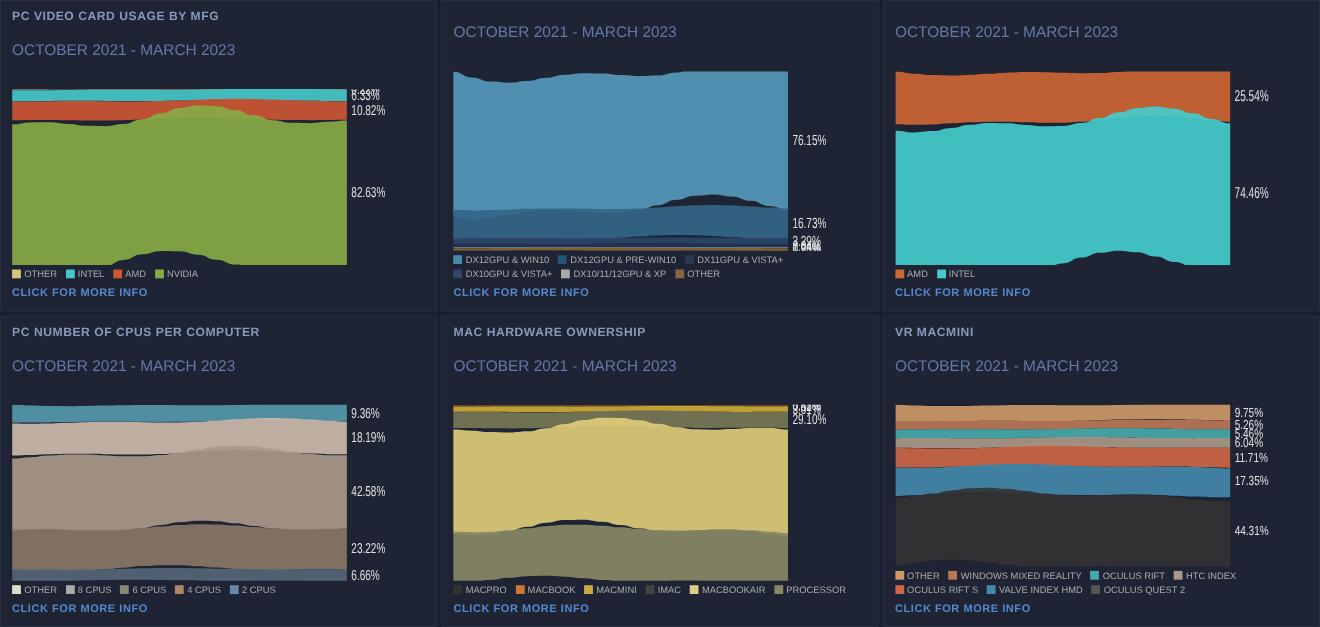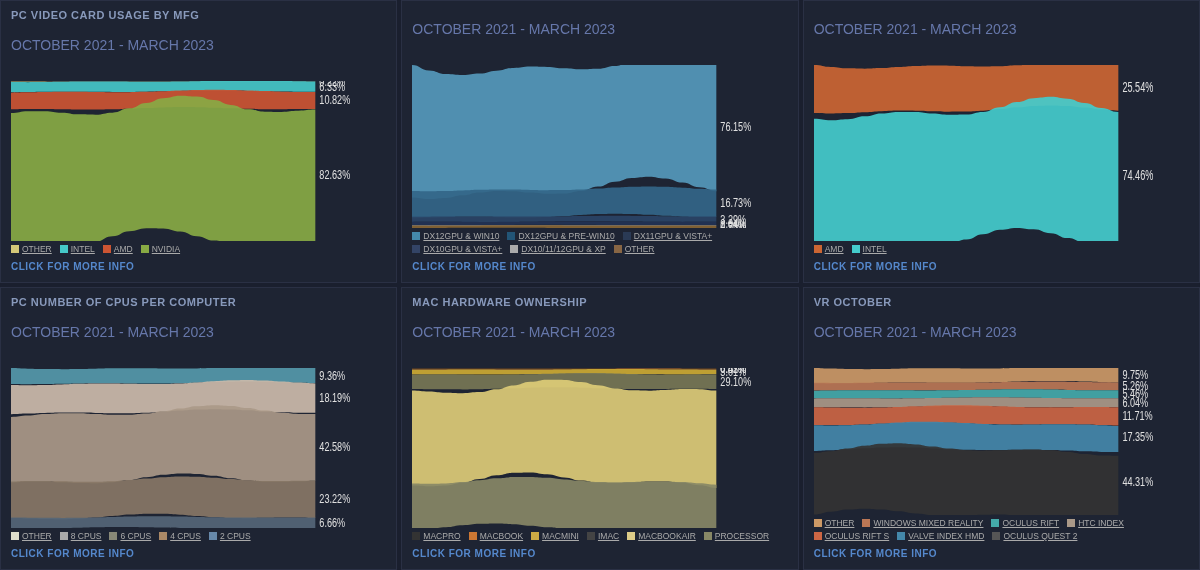--- a/index.html
+++ b/index.html
@@ -59,21 +59,20 @@
       flex-wrap: wrap;
       gap: 3px 8px;
       margin: 3px 0;
       font-size: 8.5px;
       color: #aaaaaa;
     }
     .legend-item {
       display: flex;
       align-items: center;
       gap: 3px;
-      text-decoration: underline;
     }
     .legend-dot {
       width: 8px;
       height: 8px;
       flex-shrink: 0;
     }
     
     svg.chart {
       width: 100%;
       height: 100%;
@@ -261,21 +260,21 @@
           <span>MACBOOKAIR</span>
         </div>
         <div class="legend-item">
           <div class="legend-dot" style="background-color: rgb(136, 136, 102);"></div>
           <span>PROCESSOR</span>
         </div>
       </div>
       <div class="click-more">CLICK FOR MORE INFO</div>
     </div>
     <div class="panel">
-      <div class="panel-title">VR OCTOBER</div>
+      <div class="panel-title">VR MACMINI</div>
       <div class="panel-period">OCTOBER 2021 - MARCH 2023</div>
       <div class="chart-area"><svg class="chart" viewBox="0 0 370 110" preserveAspectRatio="none" style="overflow: visible;">
           <path d="M 0 0 C 8.333333333333332 0 8.333333333333332 0.46653664081154145 16.666666666666664 0.46653664081154145 C 24.999999999999996 0.46653664081154145 24.999999999999996 0.7861053657947547 33.33333333333333 0.7861053657947547 C 41.666666666666664 0.7861053657947547 41.666666666666664 0.8743876846376524 50 0.8743876846376524 C 58.33333333333333 0.8743876846376524 58.33333333333333 0.7434770682367933 66.66666666666666 0.7434770682367933 C 75 0.7434770682367933 75 0.49140201920086213 83.33333333333334 0.49140201920086213 C 91.66666666666667 0.49140201920086213 91.66666666666667 0.2527649441046894 100 0.2527649441046894 C 108.33333333333334 0.2527649441046894 108.33333333333334 0.13400305662271145 116.66666666666667 0.13400305662271145 C 125 0.13400305662271145 125 0.16384716903743968 133.33333333333331 0.16384716903743968 C 141.66666666666666 0.16384716903743968 141.66666666666666 0.2822321162382558 150 0.2822321162382558 C 158.33333333333334 0.2822321162382558 158.33333333333334 0.37265797603688505 166.66666666666669 0.37265797603688505 C 175 0.37265797603688505 175 0.32241481815205286 183.33333333333334 0.32241481815205286 C 191.66666666666669 0.32241481815205286 191.66666666666669 0.08186102630963549 200 0.08186102630963549 C 208.33333333333331 0.08186102630963549 208.33333333333331 -0.305684325987015 216.66666666666666 -0.305684325987015 C 225 -0.305684325987015 225 -0.7180785559972207 233.33333333333334 -0.7180785559972207 C 241.66666666666669 -0.7180785559972207 241.66666666666669 -1.0064301117453363 250 -1.0064301117453363 C 258.3333333333333 -1.0064301117453363 258.3333333333333 -1.0610991715917786 266.66666666666663 -1.0610991715917786 C 275 -1.0610991715917786 275 -0.8609425692275837 283.3333333333333 -0.8609425692275837 C 291.66666666666663 -0.8609425692275837 291.66666666666663 -0.48284966048441036 300 -0.48284966048441036 L 300 10.901401584280187 C 291.66666666666663 10.901401584280187 291.66666666666663 10.57277945633856 283.3333333333333 10.57277945633856 C 275 10.57277945633856 275 10.160983806965254 266.66666666666663 10.160983806965254 C 258.3333333333333 10.160983806965254 258.3333333333333 9.810409967884885 250 9.810409967884885 C 241.66666666666669 9.810409967884885 241.66666666666669 9.65488632341799 233.33333333333334 9.65488632341799 C 225 9.65488632341799 225 9.757506510214352 216.66666666666666 9.757506510214352 C 208.33333333333331 9.757506510214352 208.33333333333331 10.081853370299758 200 10.081853370299758 C 191.66666666666669 10.081853370299758 191.66666666666669 10.508068277347075 183.33333333333334 10.508068277347075 C 175 10.508068277347075 175 10.88630270966318 166.66666666666669 10.88630270966318 C 158.33333333333334 10.88630270966318 158.33333333333334 11.10267377800586 150 11.10267377800586 C 141.66666666666666 11.10267377800586 141.66666666666666 11.127107602271733 133.33333333333331 11.127107602271733 C 125 11.127107602271733 125 11.021079778958406 116.66666666666667 11.021079778958406 C 108.33333333333334 11.021079778958406 108.33333333333334 10.90218450436602 100 10.90218450436602 C 91.66666666666667 10.90218450436602 91.66666666666667 10.88277827697175 83.33333333333334 10.88277827697175 C 75 10.88277827697175 75 11.012095424879531 66.66666666666666 11.012095424879531 C 58.33333333333333 11.012095424879531 58.33333333333333 11.249509768478063 50 11.249509768478063 C 41.666666666666664 11.249509768478063 41.666666666666664 11.481837904819848 33.33333333333333 11.481837904819848 C 24.999999999999996 11.481837904819848 24.999999999999996 11.57670724060206 16.666666666666664 11.57670724060206 C 8.333333333333332 11.57670724060206 8.333333333333332 11.44687679563578 0 11.44687679563578 Z" fill="#cc9966" opacity="0.92"></path>
           <path d="M 0 11.114443276414791 C 8.333333333333332 11.114443276414791 8.333333333333332 11.184485136981213 16.666666666666664 11.184485136981213 C 24.999999999999996 11.184485136981213 24.999999999999996 11.133304346600244 33.33333333333333 11.133304346600244 C 41.666666666666664 11.133304346600244 41.666666666666664 11.007966295609704 50 11.007966295609704 C 58.33333333333333 11.007966295609704 58.33333333333333 10.87988430101193 66.66666666666666 10.87988430101193 C 75 10.87988430101193 75 10.810119357627835 83.33333333333334 10.810119357627835 C 91.66666666666667 10.810119357627835 91.66666666666667 10.820588768509259 100 10.820588768509259 C 108.33333333333334 10.820588768509259 108.33333333333334 10.884731244853457 116.66666666666667 10.884731244853457 C 125 10.884731244853457 125 10.94193189619993 133.33333333333331 10.94193189619993 C 141.66666666666666 10.94193189619993 141.66666666666666 10.928750161262649 150 10.928750161262649 C 158.33333333333334 10.928750161262649 158.33333333333334 10.812020743879827 166.66666666666669 10.812020743879827 C 175 10.812020743879827 175 10.607968116804678 183.33333333333334 10.607968116804678 C 191.66666666666669 10.607968116804678 191.66666666666669 10.37803063874633 200 10.37803063874633 C 208.33333333333331 10.37803063874633 208.33333333333331 10.20304966602333 216.66666666666666 10.20304966602333 C 225 10.20304966602333 225 10.147687390890116 233.33333333333334 10.147687390890116 C 241.66666666666669 10.147687390890116 241.66666666666669 10.231590403187127 250 10.231590403187127 C 258.3333333333333 10.231590403187127 258.3333333333333 10.420720494834589 266.66666666666663 10.420720494834589 C 275 10.420720494834589 275 10.642878968240083 283.3333333333333 10.642878968240083 C 291.66666666666663 10.642878968240083 291.66666666666663 10.820166393160388 300 10.820166393160388 L 300 16.66403333450422 C 291.66666666666663 16.66403333450422 291.66666666666663 16.66413257666753 283.3333333333333 16.66413257666753 C 275 16.66413257666753 275 16.56811763313086 266.66666666666663 16.56811763313086 C 258.3333333333333 16.56811763313086 258.3333333333333 16.383789229889327 250 16.383789229889327 C 241.66666666666669 16.383789229889327 241.66666666666669 16.165972451354435 233.33333333333334 16.165972451354435 C 225 16.165972451354435 225 15.993578270339114 216.66666666666666 15.993578270339114 C 208.33333333333331 15.993578270339114 208.33333333333331 15.93459249777451 200 15.93459249777451 C 191.66666666666669 15.93459249777451 191.66666666666669 16.015270629586375 183.33333333333334 16.015270629586375 C 175 16.015270629586375 175 16.207922255482654 166.66666666666669 16.207922255482654 C 158.33333333333334 16.207922255482654 158.33333333333334 16.44301835234082 150 16.44301835234082 C 141.66666666666666 16.44301835234082 141.66666666666666 16.64000903105833 133.33333333333331 16.64000903105833 C 125 16.64000903105833 125 16.742525857395087 116.66666666666667 16.742525857395087 C 108.33333333333334 16.742525857395087 108.33333333333334 16.741652080195642 100 16.741652080195642 C 91.66666666666667 16.741652080195642 91.66666666666667 16.676605899558396 83.33333333333334 16.676605899558396 C 75 16.676605899558396 75 16.61282899855005 66.66666666666666 16.61282899855005 C 58.33333333333333 16.61282899855005 58.33333333333333 16.60809529971093 50 16.60809529971093 C 41.666666666666664 16.60809529971093 41.666666666666664 16.68285760251782 33.33333333333333 16.68285760251782 C 24.999999999999996 16.68285760251782 24.999999999999996 16.80900019619692 16.666666666666664 16.80900019619692 C 8.333333333333332 16.80900019619692 8.333333333333332 16.922432704580267 0 16.922432704580267 Z" fill="#bb7755" opacity="0.92"></path>
           <path d="M 0 16.938076533651763 C 8.333333333333332 16.938076533651763 8.333333333333332 16.820331002135966 16.666666666666664 16.820331002135966 C 24.999999999999996 16.820331002135966 24.999999999999996 16.689392112119258 33.33333333333333 16.689392112119258 C 41.666666666666664 16.689392112119258 41.666666666666664 16.611787136201837 50 16.611787136201837 C 58.33333333333333 16.611787136201837 58.33333333333333 16.616700823589976 66.66666666666666 16.616700823589976 C 75 16.616700823589976 75 16.68290270182297 83.33333333333334 16.68290270182297 C 91.66666666666667 16.68290270182297 91.66666666666667 16.750422121267718 100 16.750422121267718 C 108.33333333333334 16.750422121267718 108.33333333333334 16.751329121934823 116.66666666666667 16.751329121934823 C 125 16.751329121934823 125 16.64491431741036 133.33333333333331 16.64491431741036 C 141.66666666666666 16.64491431741036 141.66666666666666 16.440433498817654 150 16.440433498817654 C 158.33333333333334 16.440433498817654 158.33333333333334 16.196398386869827 166.66666666666669 16.196398386869827 C 175 16.196398386869827 175 15.996421604095364 183.33333333333334 15.996421604095364 C 191.66666666666669 15.996421604095364 191.66666666666669 15.912675862708904 200 15.912675862708904 C 208.33333333333331 15.912675862708904 208.33333333333331 15.973904440313985 216.66666666666666 15.973904440313985 C 225 15.973904440313985 225 16.152853533154982 233.33333333333334 16.152853533154982 C 241.66666666666669 16.152853533154982 241.66666666666669 16.37895231847827 250 16.37895231847827 C 258.3333333333333 16.37895231847827 258.3333333333333 16.570289406253707 266.66666666666663 16.570289406253707 C 275 16.570289406253707 275 16.669955108099757 283.3333333333333 16.669955108099757 C 291.66666666666663 16.669955108099757 291.66666666666663 16.66985209247016 300 16.66985209247016 L 300 22.554447242844173 C 291.66666666666663 22.554447242844173 291.66666666666663 22.60718734405698 283.3333333333333 22.60718734405698 C 275 22.60718734405698 275 22.660283393145654 266.66666666666663 22.660283393145654 C 258.3333333333333 22.660283393145654 258.3333333333333 22.648299455307235 250 22.648299455307235 C 241.66666666666669 22.648299455307235 241.66666666666669 22.5362015251617 233.33333333333334 22.5362015251617 C 225 22.5362015251617 225 22.339467518191558 216.66666666666666 22.339467518191558 C 208.33333333333331 22.339467518191558 208.33333333333331 22.12013461551866 200 22.12013461551866 C 191.66666666666669 22.12013461551866 191.66666666666669 21.960345779904635 183.33333333333334 21.960345779904635 C 175 21.960345779904635 175 21.92559364130388 166.66666666666669 21.92559364130388 C 158.33333333333334 21.92559364130388 158.33333333333334 22.034781059705566 150 22.034781059705566 C 141.66666666666666 22.034781059705566 141.66666666666666 22.251102281696717 133.33333333333331 22.251102281696717 C 125 22.251102281696717 125 22.498053839474583 116.66666666666667 22.498053839474583 C 108.33333333333334 22.498053839474583 108.33333333333334 22.693161089815963 100 22.693161089815963 C 91.66666666666667 22.693161089815963 91.66666666666667 22.78375963904224 83.33333333333334 22.78375963904224 C 75 22.78375963904224 75 22.768271758569995 66.66666666666666 22.768271758569995 C 58.33333333333333 22.768271758569995 58.33333333333333 22.693283132456102 50 22.693283132456102 C 41.666666666666664 22.693283132456102 41.666666666666664 22.62812219704572 33.33333333333333 22.62812219704572 C 24.999999999999996 22.62812219704572 24.999999999999996 22.62921140555036 16.666666666666664 22.62921140555036 C 8.333333333333332 22.62921140555036 8.333333333333332 22.711228351290277 0 22.711228351290277 Z" fill="#44aaaa" opacity="0.92"></path>
           <path d="M 0 22.731860666995107 C 8.333333333333332 22.731860666995107 8.333333333333332 22.641131298447654 16.666666666666664 22.641131298447654 C 24.999999999999996 22.641131298447654 24.999999999999996 22.63992638647548 33.33333333333333 22.63992638647548 C 41.666666666666664 22.63992638647548 41.666666666666664 22.712009179493567 50 22.712009179493567 C 58.33333333333333 22.712009179493567 58.33333333333333 22.79496363035948 66.66666666666666 22.79496363035948 C 75 22.79496363035948 75 22.812096743555884 83.33333333333334 22.812096743555884 C 91.66666666666667 22.812096743555884 91.66666666666667 22.711874172616923 100 22.711874172616923 C 108.33333333333334 22.711874172616923 108.33333333333334 22.496041243667854 116.66666666666667 22.496041243667854 C 125 22.496041243667854 125 22.222856736528968 133.33333333333331 22.222856736528968 C 141.66666666666666 22.222856736528968 141.66666666666666 21.983556337110187 150 21.983556337110187 C 158.33333333333334 21.983556337110187 158.33333333333334 21.86277025521528 166.66666666666669 21.86277025521528 C 175 21.86277025521528 175 21.901214012934798 183.33333333333334 21.901214012934798 C 191.66666666666669 21.901214012934798 191.66666666666669 22.077976754163497 200 22.077976754163497 C 208.33333333333331 22.077976754163497 208.33333333333331 22.32060875638773 216.66666666666666 22.32060875638773 C 225 22.32060875638773 225 22.53824124761477 233.33333333333334 22.53824124761477 C 241.66666666666669 22.53824124761477 241.66666666666669 22.662247016493716 250 22.662247016493716 C 258.3333333333333 22.662247016493716 258.3333333333333 22.67550397336992 266.66666666666663 22.67550397336992 C 275 22.67550397336992 275 22.616767684634464 283.3333333333333 22.616767684634464 C 291.66666666666663 22.616767684634464 291.66666666666663 22.558425155087694 300 22.558425155087694 L 300 29.28879334409426 C 291.66666666666663 29.28879334409426 291.66666666666663 29.190071102405284 283.3333333333333 29.190071102405284 C 275 29.190071102405284 275 29.188390114397105 266.66666666666663 29.188390114397105 C 258.3333333333333 29.188390114397105 258.3333333333333 29.248871727774276 250 29.248871727774276 C 241.66666666666669 29.248871727774276 241.66666666666669 29.30069773686099 233.33333333333334 29.30069773686099 C 225 29.30069773686099 225 29.2742023235577 216.66666666666666 29.2742023235577 C 208.33333333333331 29.2742023235577 208.33333333333331 29.13768271139484 200 29.13768271139484 C 191.66666666666669 29.13768271139484 191.66666666666669 28.916254513777098 183.33333333333334 28.916254513777098 C 175 28.916254513777098 175 28.683531413101026 166.66666666666669 28.683531413101026 C 158.33333333333334 28.683531413101026 158.33333333333334 28.52973042265945 150 28.52973042265945 C 141.66666666666666 28.52973042265945 141.66666666666666 28.52095973676221 133.33333333333331 28.52095973676221 C 125 28.52095973676221 125 28.668683236795513 116.66666666666667 28.668683236795513 C 108.33333333333334 28.668683236795513 108.33333333333334 28.923673287423078 100 28.923673287423078 C 91.66666666666667 28.923673287423078 91.66666666666667 29.197354476700454 83.33333333333334 29.197354476700454 C 75 29.197354476700454 75 29.400661579086663 66.66666666666666 29.400661579086663 C 58.33333333333333 29.400661579086663 58.33333333333333 29.48238638889611 50 29.48238638889611 C 41.666666666666664 29.48238638889611 41.666666666666664 29.449294699630222 33.33333333333333 29.449294699630222 C 24.999999999999996 29.449294699630222 24.999999999999996 29.358906463336844 16.666666666666664 29.358906463336844 C 8.333333333333332 29.358906463336844 8.333333333333332 29.288695416925602 0 29.288695416925602 Z" fill="#aa9988" opacity="0.92"></path>
           <path d="M 0 29.408568432483246 C 8.333333333333332 29.408568432483246 8.333333333333332 29.54468951749577 16.666666666666664 29.54468951749577 C 24.999999999999996 29.54468951749577 24.999999999999996 29.71992896236257 33.33333333333333 29.71992896236257 C 41.666666666666664 29.71992896236257 41.666666666666664 29.78408520098898 50 29.78408520098898 C 58.33333333333333 29.78408520098898 58.33333333333333 29.625641902500796 66.66666666666666 29.625641902500796 C 75 29.625641902500796 75 29.231481940755344 83.33333333333334 29.231481940755344 C 91.66666666666667 29.231481940755344 91.66666666666667 28.7008848006166 100 28.7008848006166 C 108.33333333333334 28.7008848006166 108.33333333333334 28.206524950807193 116.66666666666667 28.206524950807193 C 125 28.206524950807193 125 27.920127237994294 133.33333333333331 27.920127237994294 C 141.66666666666666 27.920127237994294 141.66666666666666 27.937131332672543 150 27.937131332672543 C 158.33333333333334 27.937131332672543 158.33333333333334 28.235311729704147 166.66666666666669 28.235311729704147 C 175 28.235311729704147 175 28.686501714624143 183.33333333333334 28.686501714624143 C 191.66666666666669 28.686501714624143 191.66666666666669 29.115793799740658 200 29.115793799740658 C 208.33333333333331 29.115793799740658 208.33333333333331 29.38047006769216 216.66666666666666 29.38047006769216 C 225 29.38047006769216 225 29.431837830901024 233.33333333333334 29.431837830901024 C 241.66666666666669 29.431837830901024 241.66666666666669 29.331360584807417 250 29.331360584807417 C 258.3333333333333 29.331360584807417 258.3333333333333 29.21410235754803 266.66666666666663 29.21410235754803 C 275 29.21410235754803 275 29.21736135913342 283.3333333333333 29.21736135913342 C 291.66666666666663 29.21736135913342 291.66666666666663 29.408758287970823 300 29.408758287970823 L 300 42.94173590277543 C 291.66666666666663 42.94173590277543 291.66666666666663 42.566160806609936 283.3333333333333 42.566160806609936 C 275 42.566160806609936 275 42.22906946518859 266.66666666666663 42.22906946518859 C 258.3333333333333 42.22906946518859 258.3333333333333 42.05440821896978 250 42.05440821896978 C 241.66666666666669 42.05440821896978 241.66666666666669 42.06736145738995 233.33333333333334 42.06736145738995 C 225 42.06736145738995 225 42.18759521027152 216.66666666666666 42.18759521027152 C 208.33333333333331 42.18759521027152 208.33333333333331 42.27367127347082 200 42.27367127347082 C 191.66666666666669 42.27367127347082 191.66666666666669 42.19715081216386 183.33333333333334 42.19715081216386 C 175 42.19715081216386 175 41.91085799191613 166.66666666666669 41.91085799191613 C 158.33333333333334 41.91085799191613 158.33333333333334 41.47849635706544 150 41.47849635706544 C 141.66666666666666 41.47849635706544 141.66666666666666 41.05102531418035 133.33333333333331 41.05102531418035 C 125 41.05102531418035 125 40.80034114136837 116.66666666666667 40.80034114136837 C 108.33333333333334 40.80034114136837 108.33333333333334 40.84103536834076 100 40.84103536834076 C 91.66666666666667 40.84103536834076 91.66666666666667 41.17679618630168 83.33333333333334 41.17679618630168 C 75 41.17679618630168 75 41.69663473730524 66.66666666666666 41.69663473730524 C 58.33333333333333 41.69663473730524 58.33333333333333 42.2228932645962 50 42.2228932645962 C 41.666666666666664 42.2228932645962 41.666666666666664 42.588830567737716 33.33333333333333 42.588830567737716 C 24.999999999999996 42.588830567737716 24.999999999999996 42.70982837189913 16.666666666666664 42.70982837189913 C 8.333333333333332 42.70982837189913 8.333333333333332 42.61537360395455 0 42.61537360395455 Z" fill="#cc6644" opacity="0.92"></path>
           <path d="M 0 42.89153305111968 C 8.333333333333332 42.89153305111968 8.333333333333332 43.03148097800597 16.666666666666664 43.03148097800597 C 24.999999999999996 43.03148097800597 24.999999999999996 42.852205836912844 33.33333333333333 42.852205836912844 C 41.666666666666664 42.852205836912844 41.666666666666664 42.31001862858618 50 42.31001862858618 C 58.33333333333333 42.31001862858618 58.33333333333333 41.53029314195097 66.66666666666666 41.53029314195097 C 75 41.53029314195097 75 40.76007974656995 83.33333333333334 40.76007974656995 C 91.66666666666667 40.76007974656995 91.66666666666667 40.262603214407534 100 40.262603214407534 C 108.33333333333334 40.262603214407534 108.33333333333334 40.202309035246905 116.66666666666667 40.202309035246905 C 125 40.202309035246905 125 40.57373263885816 133.33333333333331 40.57373263885816 C 141.66666666666666 40.57373263885816 141.66666666666666 41.20709067421736 150 41.20709067421736 C 158.33333333333334 41.20709067421736 158.33333333333334 41.84769480441885 166.66666666666669 41.84769480441885 C 175 41.84769480441885 175 42.27187759103698 183.33333333333334 42.27187759103698 C 191.66666666666669 42.27187759103698 191.66666666666669 42.38525333857547 200 42.38525333857547 C 208.33333333333331 42.38525333857547 208.33333333333331 42.2577196326397 216.66666666666666 42.2577196326397 C 225 42.2577196326397 225 42.07957654019774 233.33333333333334 42.07957654019774 C 241.66666666666669 42.07957654019774 241.66666666666669 42.060384508892035 250 42.060384508892035 C 258.3333333333333 42.060384508892035 258.3333333333333 42.31916953211118 266.66666666666663 42.31916953211118 C 275 42.31916953211118 275 42.81861742055357 283.3333333333333 42.81861742055357 C 291.66666666666663 42.81861742055357 291.66666666666663 43.37508436491492 300 43.37508436491492 L 300 62.868843109620805 C 291.66666666666663 62.868843109620805 291.66666666666663 62.81137196767854 283.3333333333333 62.81137196767854 C 275 62.81137196767854 275 62.384848246645156 266.66666666666663 62.384848246645156 C 258.3333333333333 62.384848246645156 258.3333333333333 61.80237339608371 250 61.80237339608371 C 241.66666666666669 61.80237339608371 241.66666666666669 61.31148118118298 233.33333333333334 61.31148118118298 C 225 61.31148118118298 225 61.08007810287952 216.66666666666666 61.08007810287952 C 208.33333333333331 61.08007810287952 208.33333333333331 61.12309907094259 200 61.12309907094259 C 191.66666666666669 61.12309907094259 191.66666666666669 61.30387087315595 183.33333333333334 61.30387087315595 C 175 61.30387087315595 175 61.40879294124673 166.66666666666669 61.40879294124673 C 158.33333333333334 61.40879294124673 158.33333333333334 61.25928277254161 150 61.25928277254161 C 141.66666666666666 61.25928277254161 141.66666666666666 60.80731033968934 133.33333333333331 60.80731033968934 C 125 60.80731033968934 125 60.168558947686506 116.66666666666667 60.168558947686506 C 108.33333333333334 60.168558947686506 108.33333333333334 59.57667214082055 100 59.57667214082055 C 91.66666666666667 59.57667214082055 91.66666666666667 59.279331966886446 83.33333333333334 59.279331966886446 C 75 59.279331966886446 75 59.42451182614998 66.66666666666666 59.42451182614998 C 58.33333333333333 59.42451182614998 58.33333333333333 59.990156069810354 50 59.990156069810354 C 41.666666666666664 59.990156069810354 41.666666666666664 60.79042400080719 33.33333333333333 60.79042400080719 C 24.999999999999996 60.79042400080719 24.999999999999996 61.55593046741334 16.666666666666664 61.55593046741334 C 8.333333333333332 61.55593046741334 8.333333333333332 62.050884511088334 0 62.050884511088334 Z" fill="#4488aa" opacity="0.92"></path>
           <path d="M 0 63.49288984597432 C 8.333333333333332 63.49288984597432 8.333333333333332 62.22540810761814 16.666666666666664 62.22540810761814 C 24.999999999999996 62.22540810761814 24.999999999999996 60.265093853363894 33.33333333333333 60.265093853363894 C 41.666666666666664 60.265093853363894 41.666666666666664 58.215762200672856 50 58.215762200672856 C 58.33333333333333 58.215762200672856 58.33333333333333 56.76725650927053 66.66666666666666 56.76725650927053 C 75 56.76725650927053 75 56.39547892154263 83.33333333333334 56.39547892154263 C 91.66666666666667 56.39547892154263 91.66666666666667 57.15690969548455 100 57.15690969548455 C 108.33333333333334 57.15690969548455 108.33333333333334 58.67261752424848 116.66666666666667 58.67261752424848 C 125 58.67261752424848 125 60.30833650676642 133.33333333333331 60.30833650676642 C 141.66666666666666 60.30833650676642 141.66666666666666 61.46575063884862 150 61.46575063884862 C 158.33333333333334 61.46575063884862 158.33333333333334 61.84861731294479 166.66666666666669 61.84861731294479 C 175 61.84861731294479 175 61.579932155292134 183.33333333333334 61.579932155292134 C 191.66666666666669 61.579932155292134 191.66666666666669 61.11701047388927 200 61.11701047388927 C 208.33333333333331 61.11701047388927 208.33333333333331 61.006842081322 216.66666666666666 61.006842081322 C 225 61.006842081322 225 61.59942068472388 233.33333333333334 61.59942068472388 C 241.66666666666669 61.59942068472388 241.66666666666669 62.85650086386162 250 62.85650086386162 C 258.3333333333333 62.85650086386162 258.3333333333333 64.34810648982389 266.66666666666663 64.34810648982389 C 275 64.34810648982389 275 65.44035138466613 283.3333333333333 65.44035138466613 C 291.66666666666663 65.44035138466613 291.66666666666663 65.58752388244682 300 65.58752388244682 L 300 112.03034850819357 C 291.66666666666663 112.03034850819357 291.66666666666663 113.789126202751 283.3333333333333 113.789126202751 C 275 113.789126202751 275 114.586289543967 266.66666666666663 114.586289543967 C 258.3333333333333 114.586289543967 258.3333333333333 114.23435865537708 250 114.23435865537708 C 241.66666666666669 114.23435865537708 241.66666666666669 112.99625708650353 233.33333333333334 112.99625708650353 C 225 112.99625708650353 225 111.45295386481762 216.66666666666666 111.45295386481762 C 208.33333333333331 111.45295386481762 208.33333333333331 110.2303434432745 200 110.2303434432745 C 191.66666666666669 110.2303434432745 191.66666666666669 109.71380556332268 183.33333333333334 109.71380556332268 C 175 109.71380556332268 175 109.88389449578759 166.66666666666669 109.88389449578759 C 158.33333333333334 109.88389449578759 158.33333333333334 110.34892243493535 150 110.34892243493535 C 141.66666666666666 110.34892243493535 141.66666666666666 110.55701894072305 133.33333333333331 110.55701894072305 C 125 110.55701894072305 125 110.08544446823097 116.66666666666667 110.08544446823097 C 108.33333333333334 110.08544446823097 108.33333333333334 108.86843091728485 100 108.86843091728485 C 91.66666666666667 108.86843091728485 91.66666666666667 107.25380000293686 83.33333333333334 107.25380000293686 C 75 107.25380000293686 75 105.85943643452975 66.66666666666666 105.85943643452975 C 58.33333333333333 105.85943643452975 58.33333333333333 105.29532698429536 50 105.29532698429536 C 41.666666666666664 105.29532698429536 41.666666666666664 105.88076572997313 33.33333333333333 105.88076572997313 C 24.999999999999996 105.88076572997313 24.999999999999996 107.48936277840022 16.666666666666664 107.48936277840022 C 8.333333333333332 107.48936277840022 8.333333333333332 109.59518204931152 0 109.59518204931152 Z" fill="#333333" opacity="0.92"></path>
           <text x="304" y="8.3625" class="pct-label" fill="#cccccc" font-size="8">9.75%</text>

